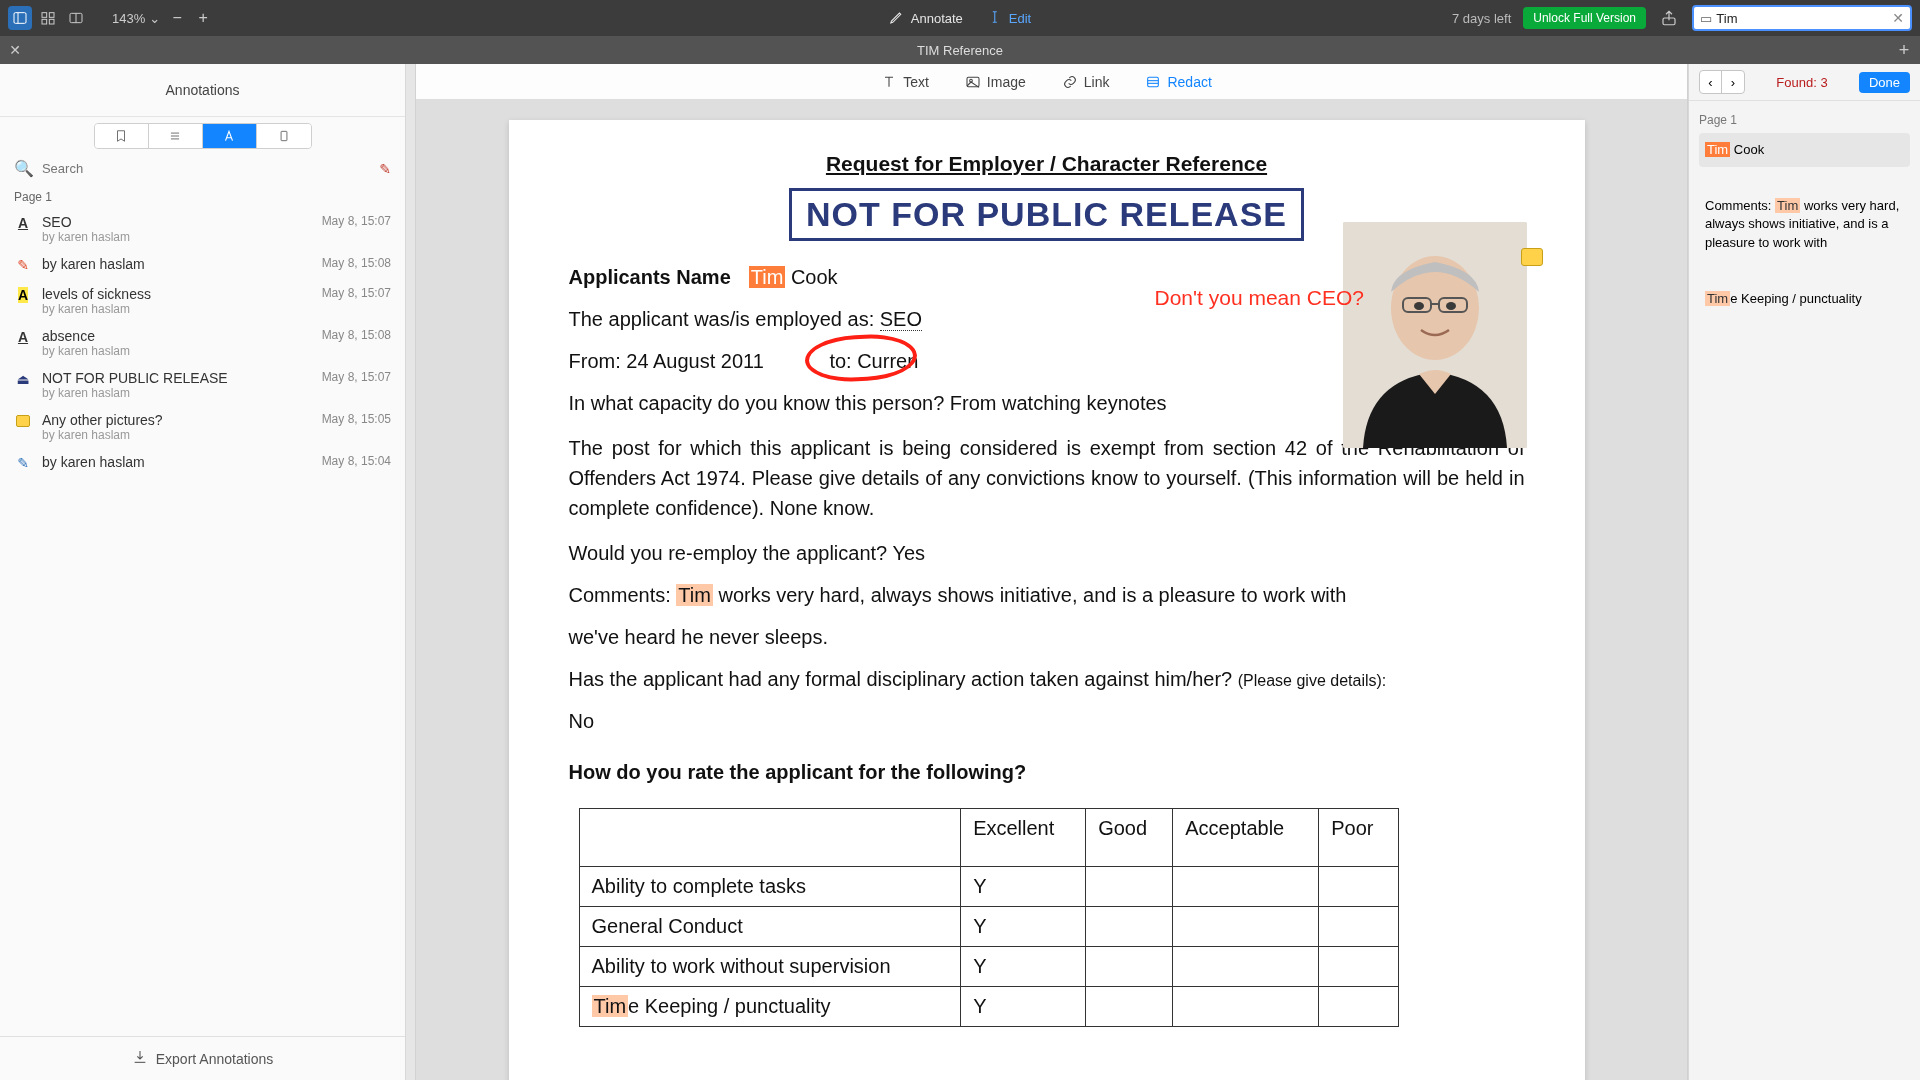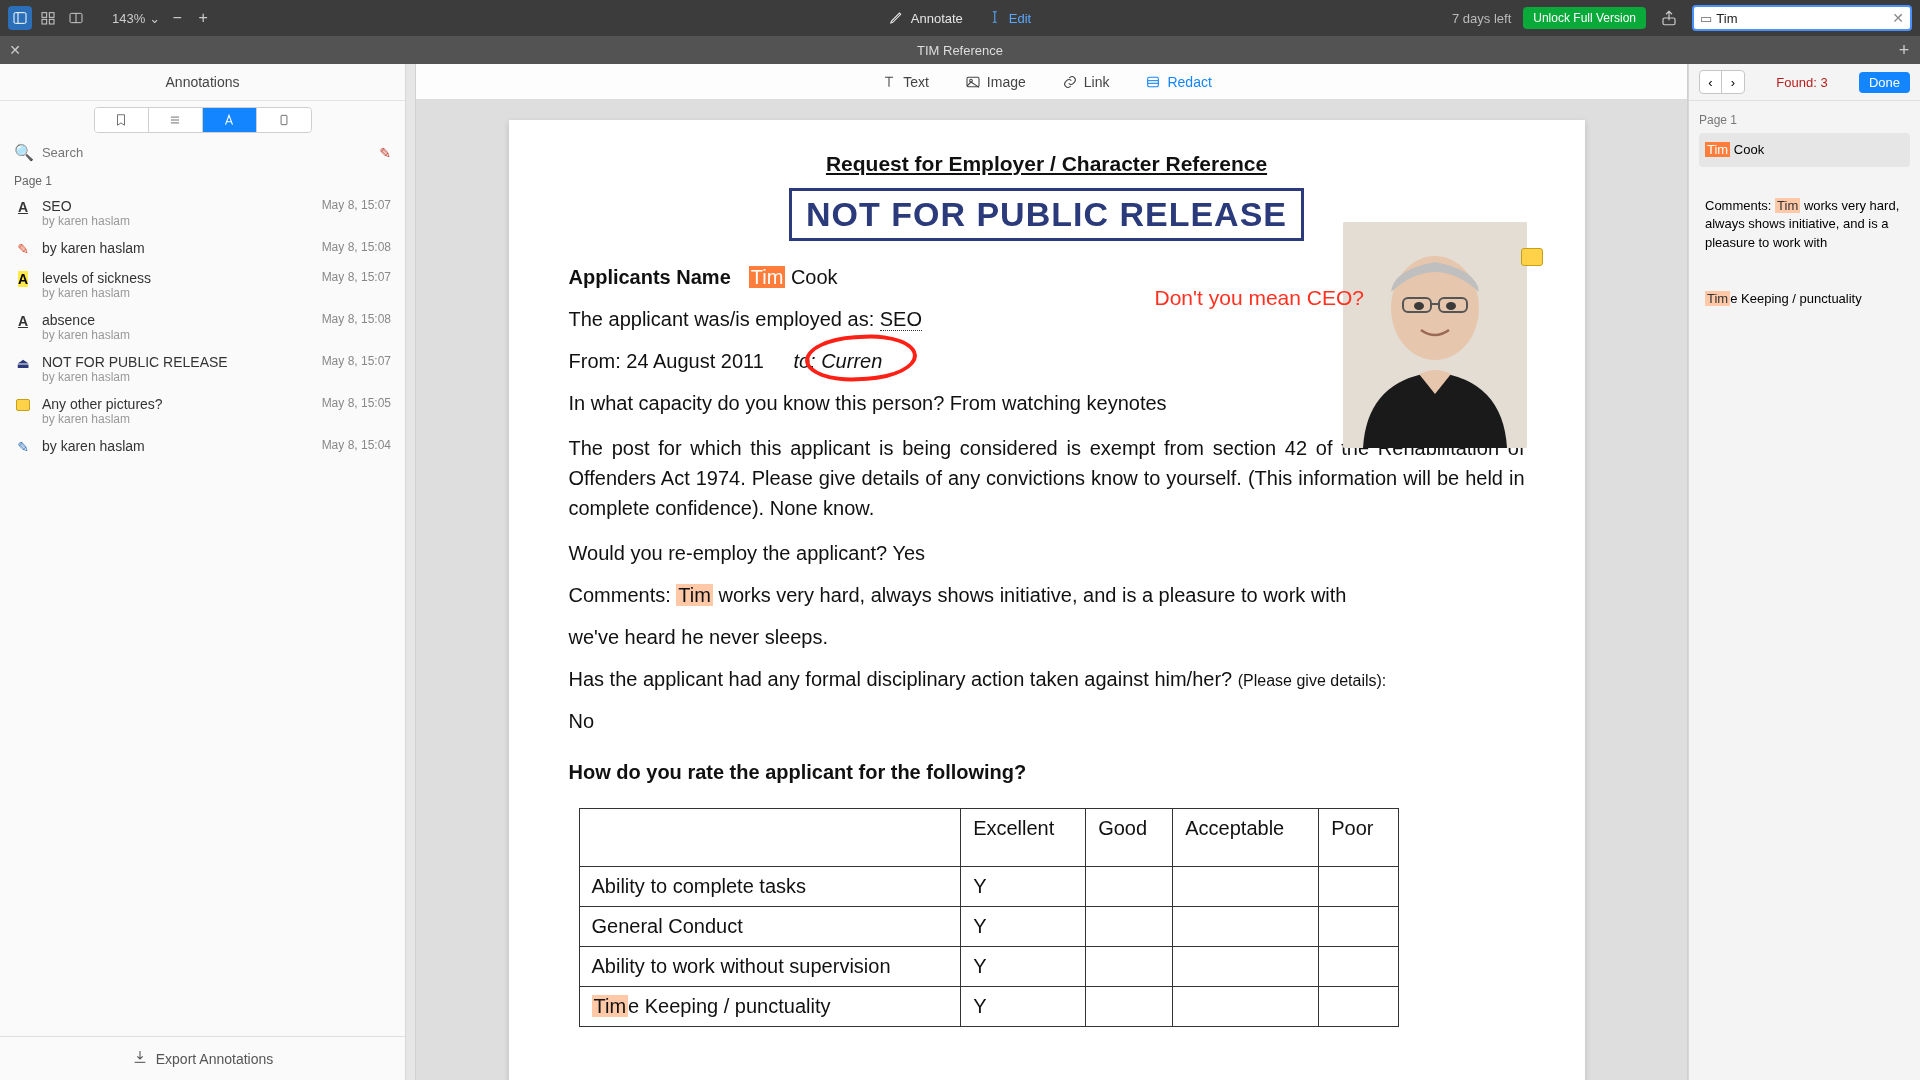--- a/index.html
+++ b/index.html
@@ -27,21 +27,21 @@
 
 
 .tab-strip { display: flex; align-items: center; height: 28px; background: #535353; position: relative; }
 .close-tab { width: 18px; height: 18px; display: flex; align-items: center; justify-content: center; color: #ccc; font-size: 14px; margin-left: 6px; cursor: pointer; }
 .tab-title { position: absolute; left: 50%; transform: translateX(-50%); color: #ddd; font-size: 13px; }
 .add-tab { margin-left: auto; width: 24px; height: 24px; display: flex; align-items: center; justify-content: center; color: #ccc; font-size: 18px; cursor: pointer; margin-right: 4px; }
 
 
 .main { display: flex; height: calc(100% - 64px); background: #f2f2f2; }
 .sidebar-left { width: 406px; background: #fafafa; border-right: 1px solid #d8d8d8; display: flex; flex-direction: column; }
-.sidebar-title { text-align: center; padding: 10px 0; font-size: 14px; color: #444; border-bottom: 1px solid #e4e4e4; }
+.sidebar-title { text-align: center; padding: 18px 0; font-size: 14px; color: #444; border-bottom: 1px solid #e4e4e4; }
 .sidebar-filter { display: flex; align-items: center; padding: 6px 10px; gap: 6px; }
 .seg { display: flex; border: 1px solid #cfcfcf; border-radius: 4px; overflow: hidden; margin: 0 auto; }
 .seg > div { width: 54px; height: 24px; display: flex; align-items: center; justify-content: center; cursor: pointer; background: #fff; }
 .seg > div.active { background: #1385ff; color: #fff; }
 .seg > div:not(:last-child){ border-right: 1px solid #cfcfcf; }
 .seg svg { width: 14px; height: 14px; }
 .search-row { display: flex; align-items: center; padding: 4px 14px 8px; gap: 8px; color: #888; }
 .search-row input { border: none; background: transparent; outline: none; flex: 1; font-size: 13px; }
 .pencil { color: #c0392b; font-size: 14px; }
 .page-lbl { padding: 4px 14px; font-size: 12px; color: #666; }
@@ -342,21 +342,21 @@
         <div class="note-bubble"></div>
 
         <div class="field"><span class="lbl">Applicants Name</span><span class="hl-orange">Tim</span><span> Cook</span></div>
 
         <div class="red-note">Don't you mean CEO?</div>
 
         <div class="field"><span>The applicant was/is employed as: </span><span class="underline-dashed">SEO</span></div>
 
         <div class="field" style="position:relative;">
           <span>From: </span><span>24 August 2011</span>
-          <span style="margin-left:24px;font-style:italic;">to: Curren</span>
+          <span style="margin-left:60px;">to: Curren</span>
           <div class="red-circle" style="left:236px; top:-10px; width:112px; height:46px;"></div>
         </div>
 
         <div class="field">In what capacity do you know this person? From watching keynotes</div>
 
         <div class="paragraph">The post for which this applicant is being considered is exempt from section 42 of the Rehabilitation of Offenders Act 1974. Please give details of any convictions know  to yourself. (This information will be held in complete confidence).  None know.</div>
 
         <div class="field">Would you re-employ the applicant? Yes</div>
 
         <div class="field">

